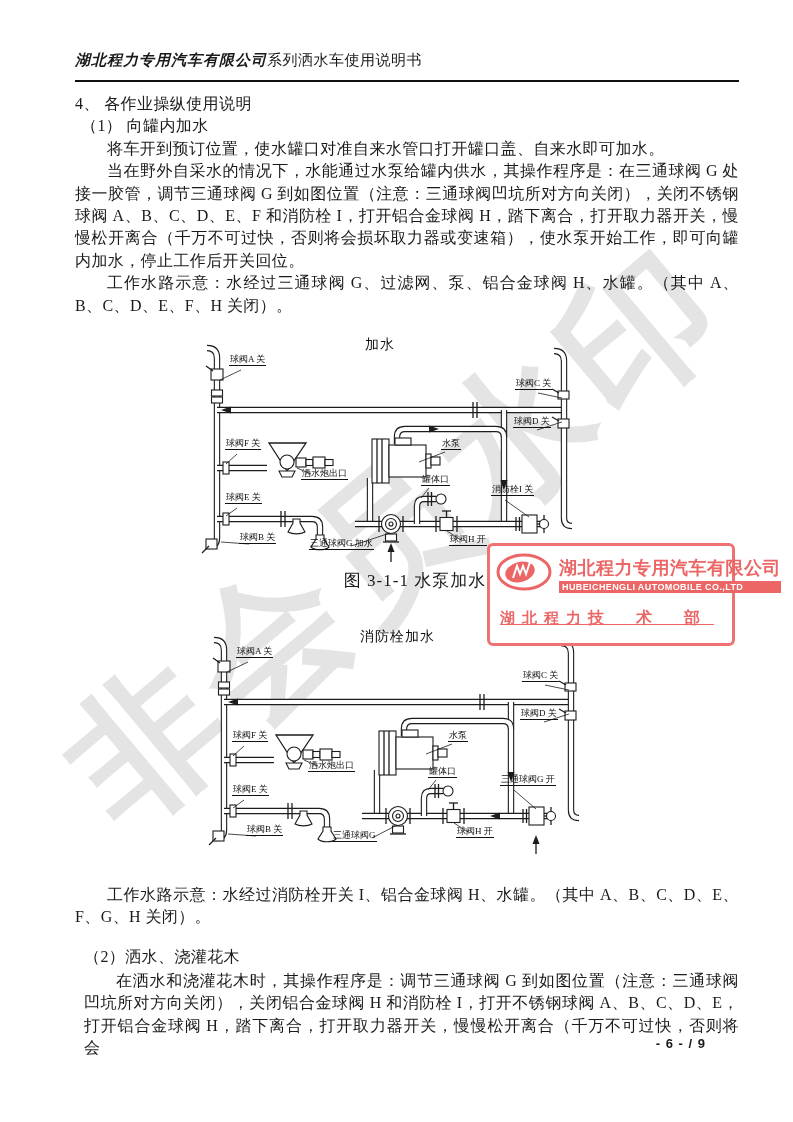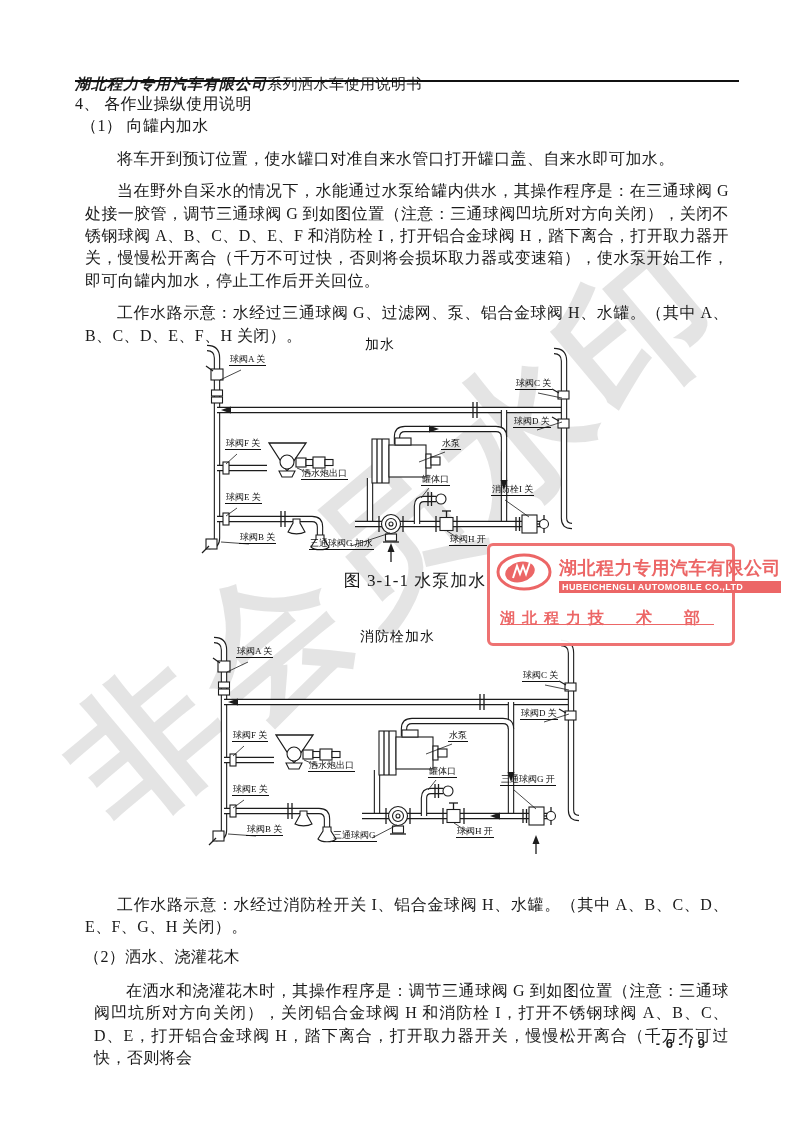--- a/index.html
+++ b/index.html
@@ -1,30 +1,30 @@
 <!DOCTYPE html>
 <html><head>
 <meta charset="utf-8">
 <style>
   html,body{margin:0;padding:0;background:#888;}
   .page{position:relative;width:793px;height:1122px;background:#fff;margin:0 auto;overflow:hidden;
         font-family:"Liberation Serif","DejaVu Serif",serif;color:#1a1a1a;}
   .watermark{position:absolute;left:138px;top:700px;font-size:150px;line-height:150px;font-weight:700;
         letter-spacing:10px;color:rgba(90,90,90,0.16);transform:rotate(-40deg);transform-origin:0 100%;
         white-space:nowrap;z-index:1;}
-  .hdr{position:absolute;left:75px;top:51px;width:664px;font-size:15px;white-space:nowrap;z-index:2;margin-top:24px;}
+  .hdr{position:absolute;left:75px;top:51px;width:664px;font-size:15px;white-space:nowrap;z-index:2;}
   .hdr .co{font-weight:700;font-style:italic;letter-spacing:1px;}
   .hdr .doc{font-weight:400;letter-spacing:0.5px;}
   .hrule{position:absolute;left:75px;top:80px;width:664px;border-top:2px solid #111;z-index:2;}
   .flow{position:absolute;left:75px;top:93px;width:664px;z-index:2;}
   .flow2{position:absolute;left:75px;top:884px;width:664px;z-index:2;}
   .flow3{position:absolute;left:84px;top:970px;width:655px;z-index:2;}
   .sec,.sub{font-size:16px;line-height:22.4px;letter-spacing:0.4px;}
   .sub{padding-left:6px;}
-  .para{margin:10px;font-size:16px;line-height:22.4px;letter-spacing:0.4px;text-align:justify;text-indent:2em;}
+  .para{margin:0;font-size:16px;line-height:22.4px;letter-spacing:0.4px;text-align:justify;text-indent:2em;}
   .sub2{position:absolute;left:84px;top:947px;font-size:16px;letter-spacing:0.4px;z-index:2;}
   .diagram{position:absolute;z-index:2;}
   .d1{left:193px;top:334px;width:430px;height:242px;}
   .d2{left:200px;top:626px;width:430px;height:246px;}
   .fig-title{position:absolute;font-size:14px;letter-spacing:1px;color:#111;white-space:nowrap;}
   .d1 .fig-title{left:172px;top:2px;}
   .d2 .fig-title{left:160px;top:2px;}
   .pipes{position:absolute;left:0;top:6px;}
   .po{fill:none;stroke:#1c1c1c;stroke-width:6.4px;}
   .pi{fill:none;stroke:#fff;stroke-width:4.2px;}

